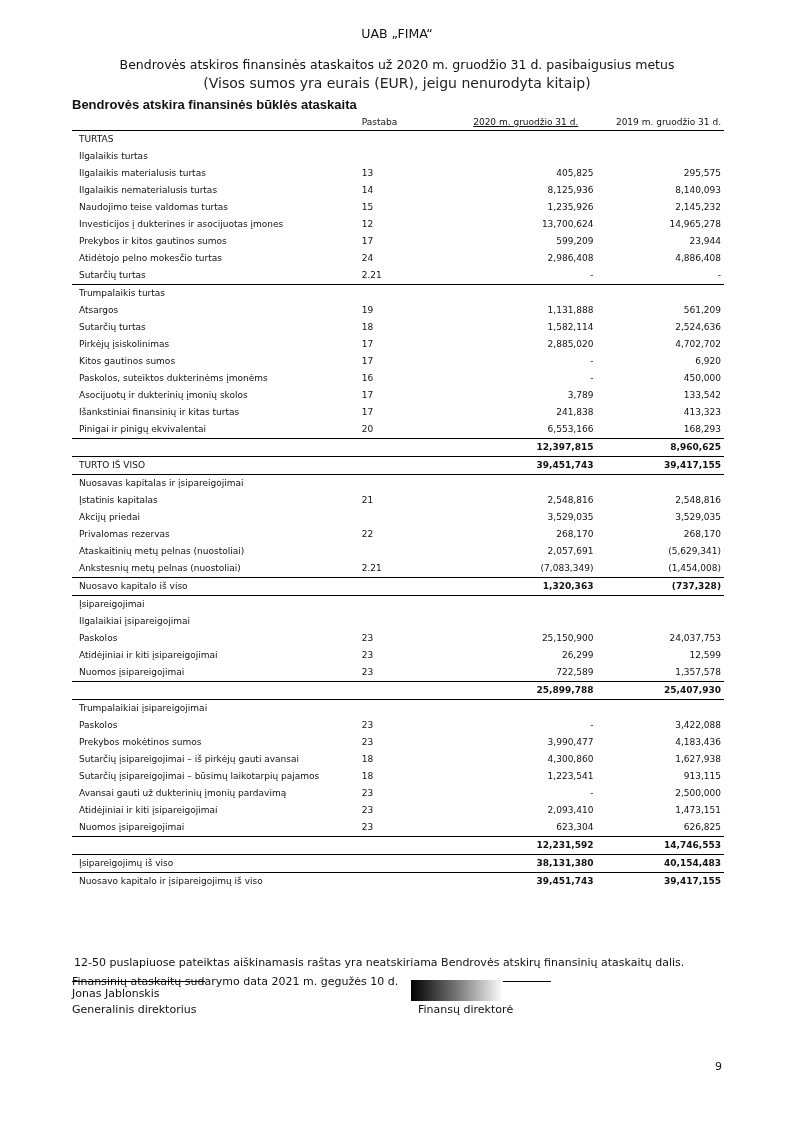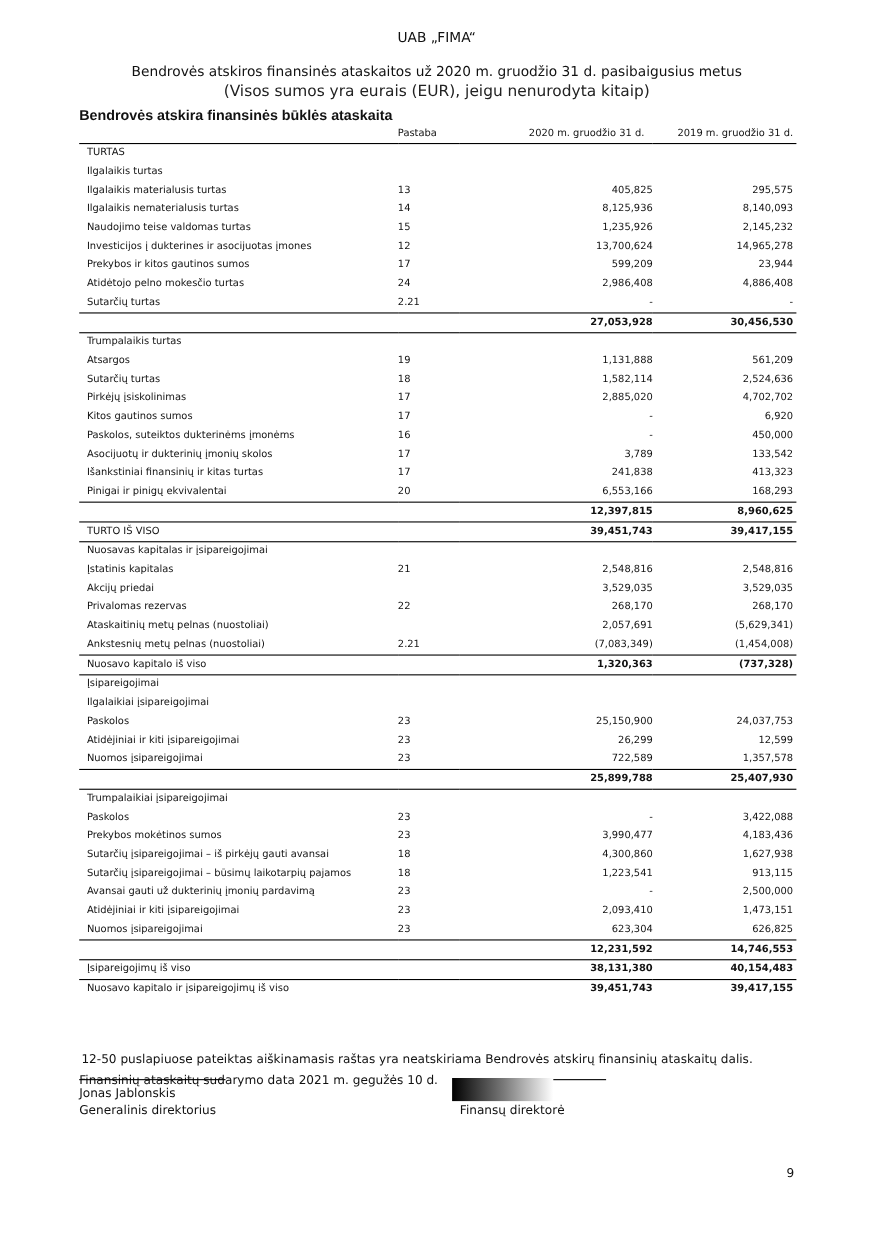--- a/index.html
+++ b/index.html
@@ -20,21 +20,21 @@
     border-collapse: collapse; font-size: 9px;
     font-family: "DejaVu Sans", sans-serif;
   }
   .tbl td, .tbl th { padding: 0; height: 17px; line-height: 17px; white-space: nowrap; }
   .tbl th { font-weight: normal; font-size: 9px; }
   .c-label { width: 310px; padding-left: 7px !important; text-align: left; }
   .c-note { width: 70px; text-align: left; }
   .c-y1 { width: 130px; text-align: right; padding-right: 0; }
   .c-y2 { width: 142px; text-align: right; padding-right: 3px !important; }
   .head-row th { border-bottom: 1.5px solid #000; height: 15px; line-height: 15px; }
-  .head-row th.c-y1 { text-align: center; padding-left: 55px; }
+  .head-row th.c-y1 { text-align: left; padding-left: 55px; text-decoration: underline; }
   .head-row th.c-y2 { text-align: right; }
   tr.topline td { border-top: 1.3px solid #000; }
   tr.bold td { font-weight: bold; }
   .footer-text {
     position: absolute; left: 72px; font-size: 11px; color: #111; margin-top: 39px;
   }
   .f1 { top: 917px; left: 74px; }
   .f2 { top: 936px; }
   .sig-line { position: absolute; height: 0; border-top: 1px solid #000; }
   .sig-name { position: absolute; font-size: 11px; }
@@ -110,26 +110,20 @@
         <td class="c-note">24</td>
         <td class="c-y1">2,986,408</td>
         <td class="c-y2">4,886,408</td>
       </tr>
       <tr>
         <td class="c-label">Sutarčių turtas</td>
         <td class="c-note">2.21</td>
         <td class="c-y1">-</td>
         <td class="c-y2">-</td>
       </tr>
-      <tr class="topline bold">
-        <td class="c-label" style="font-weight: normal;"></td>
-        <td class="c-note"></td>
-        <td class="c-y1">27,053,928</td>
-        <td class="c-y2">30,456,530</td>
-      </tr>
       <tr class="topline">
         <td class="c-label">Trumpalaikis turtas</td>
         <td class="c-note"></td>
         <td class="c-y1"></td>
         <td class="c-y2"></td>
       </tr>
       <tr>
         <td class="c-label">Atsargos</td>
         <td class="c-note">19</td>
         <td class="c-y1">1,131,888</td>

